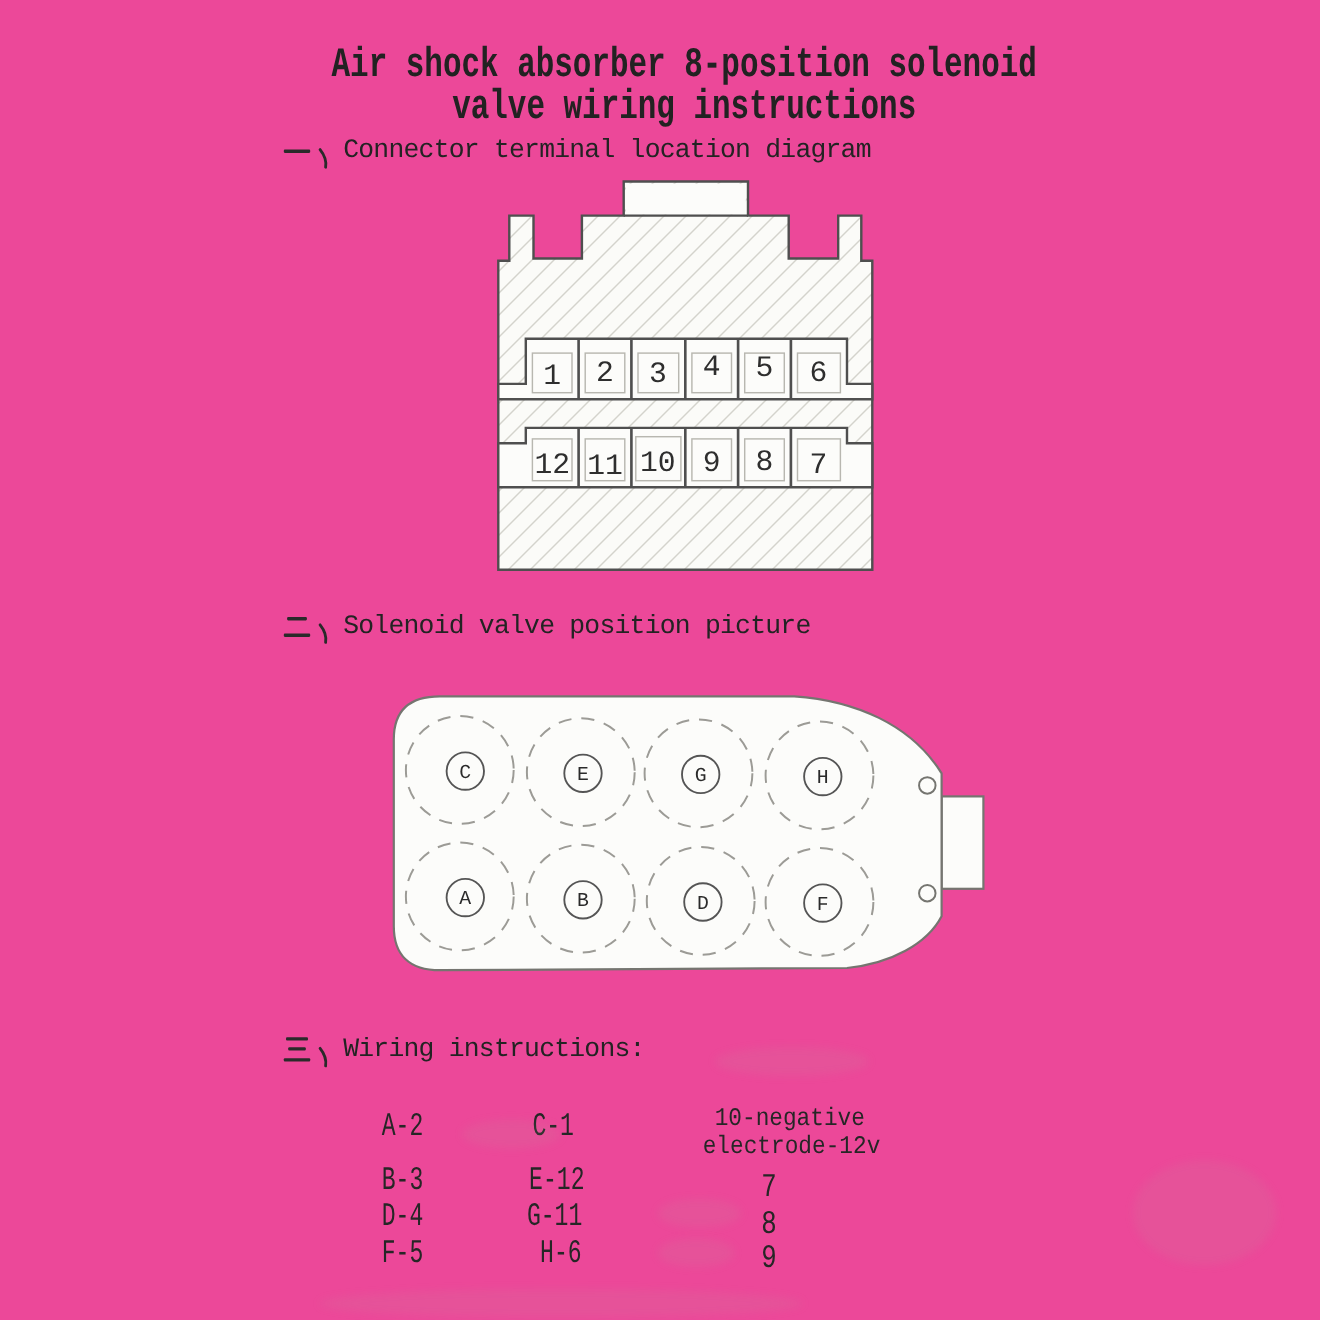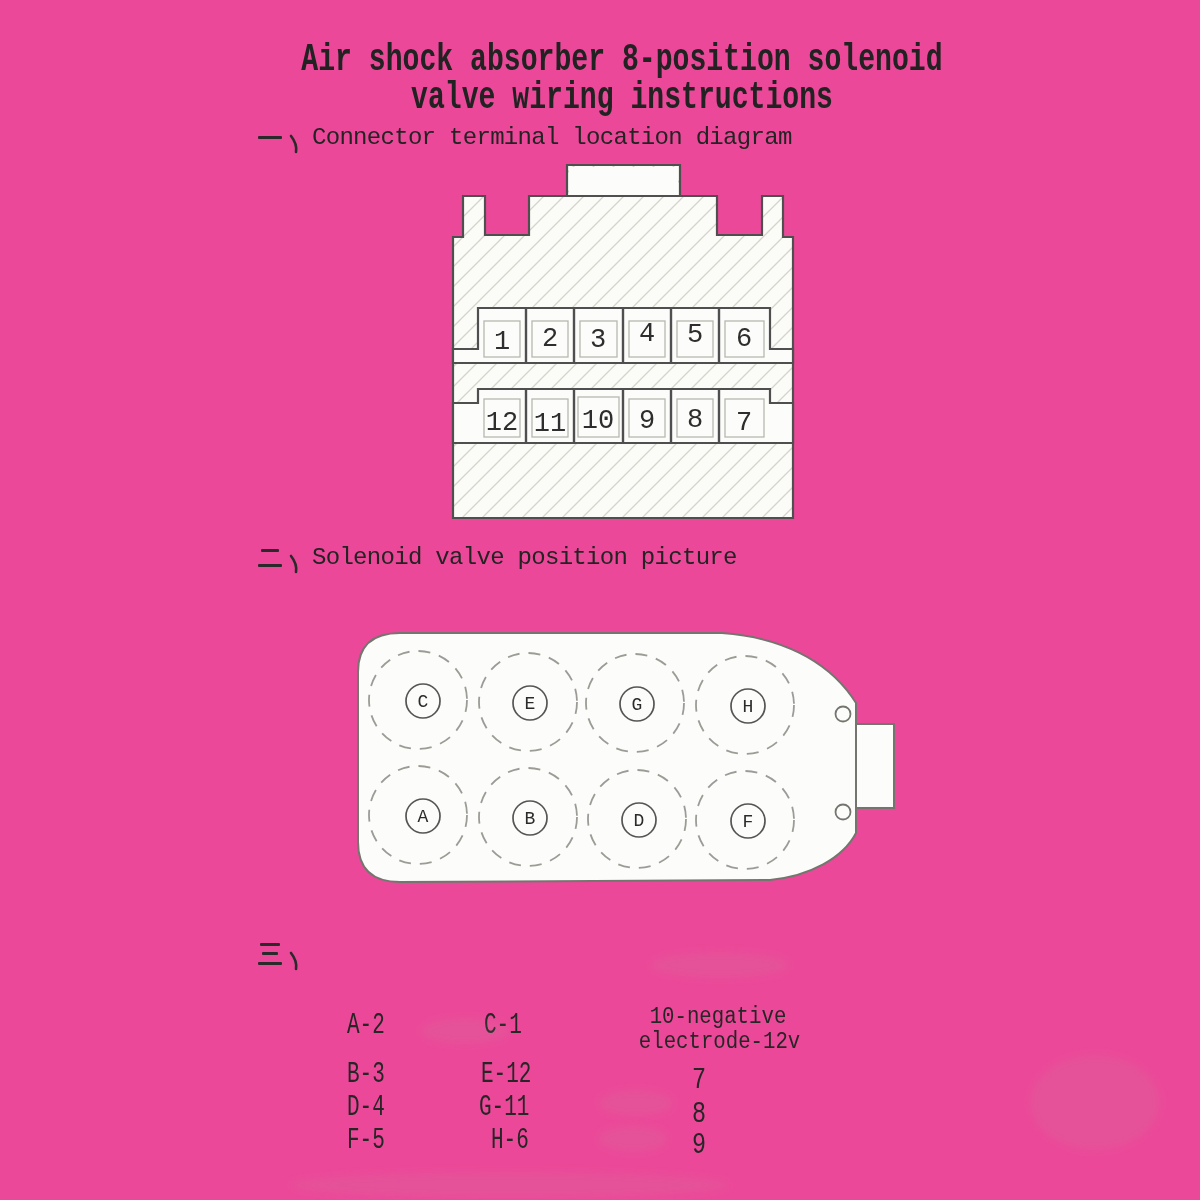--- a/index.html
+++ b/index.html
@@ -118,21 +118,21 @@
       </g>
       <text class="tnum" text-anchor="middle" x="502" y="430">12</text>
       <text class="tnum" text-anchor="middle" x="550" y="431">11</text>
       <text class="tnum" text-anchor="middle" x="598" y="428">10</text>
       <text class="tnum" text-anchor="middle" x="647" y="428">9</text>
       <text class="tnum" text-anchor="middle" x="695" y="427">8</text>
       <text class="tnum" text-anchor="middle" x="744" y="430">7</text>
     </g>
   </svg>
 
-  <div class="sec" style="top:544px;">
+  <div class="sec" style="top:556px;">
     <div class="cjk" aria-label="二、">
       <div class="bar" style="top:3px;left:11%;width:78%;"></div>
       <div class="bar" style="top:18px;left:0;width:100%;"></div>
     </div>
     <svg class="dun" width="12" height="24" viewBox="0 0 12 24">
       <path d="M3,4 C7,9 9,14 8,20" fill="none" stroke="#2a2a2a" stroke-width="2.6" stroke-linecap="round"></path>
     </svg>
     <span class="stext">Solenoid valve position picture</span>
   </div>
 
@@ -194,20 +194,21 @@
 
   <div class="sec" style="top:941px;">
     <div class="cjk" aria-label="三、">
       <div class="bar" style="top:0;left:9%;width:82%;"></div>
       <div class="bar" style="top:9px;left:17%;width:66%;"></div>
       <div class="bar" style="top:19px;left:0;width:100%;"></div>
     </div>
     <svg class="dun" width="12" height="24" viewBox="0 0 12 24">
       <path d="M3,4 C7,9 9,14 8,20" fill="none" stroke="#2a2a2a" stroke-width="2.6" stroke-linecap="round"></path>
     </svg>
+    <span class="stext">Wiring instructions:</span>
   </div>
 
   <div>
     <div class="w" style="left:347px;top:1009px;">A-2</div>
     <div class="w" style="left:347px;top:1058px;">B-3</div>
     <div class="w" style="left:347px;top:1091px;">D-4</div>
     <div class="w" style="left:347px;top:1124px;">F-5</div>
 
     <div class="w" style="left:484px;top:1009px;">C-1</div>
     <div class="w" style="left:481px;top:1058px;">E-12</div>

